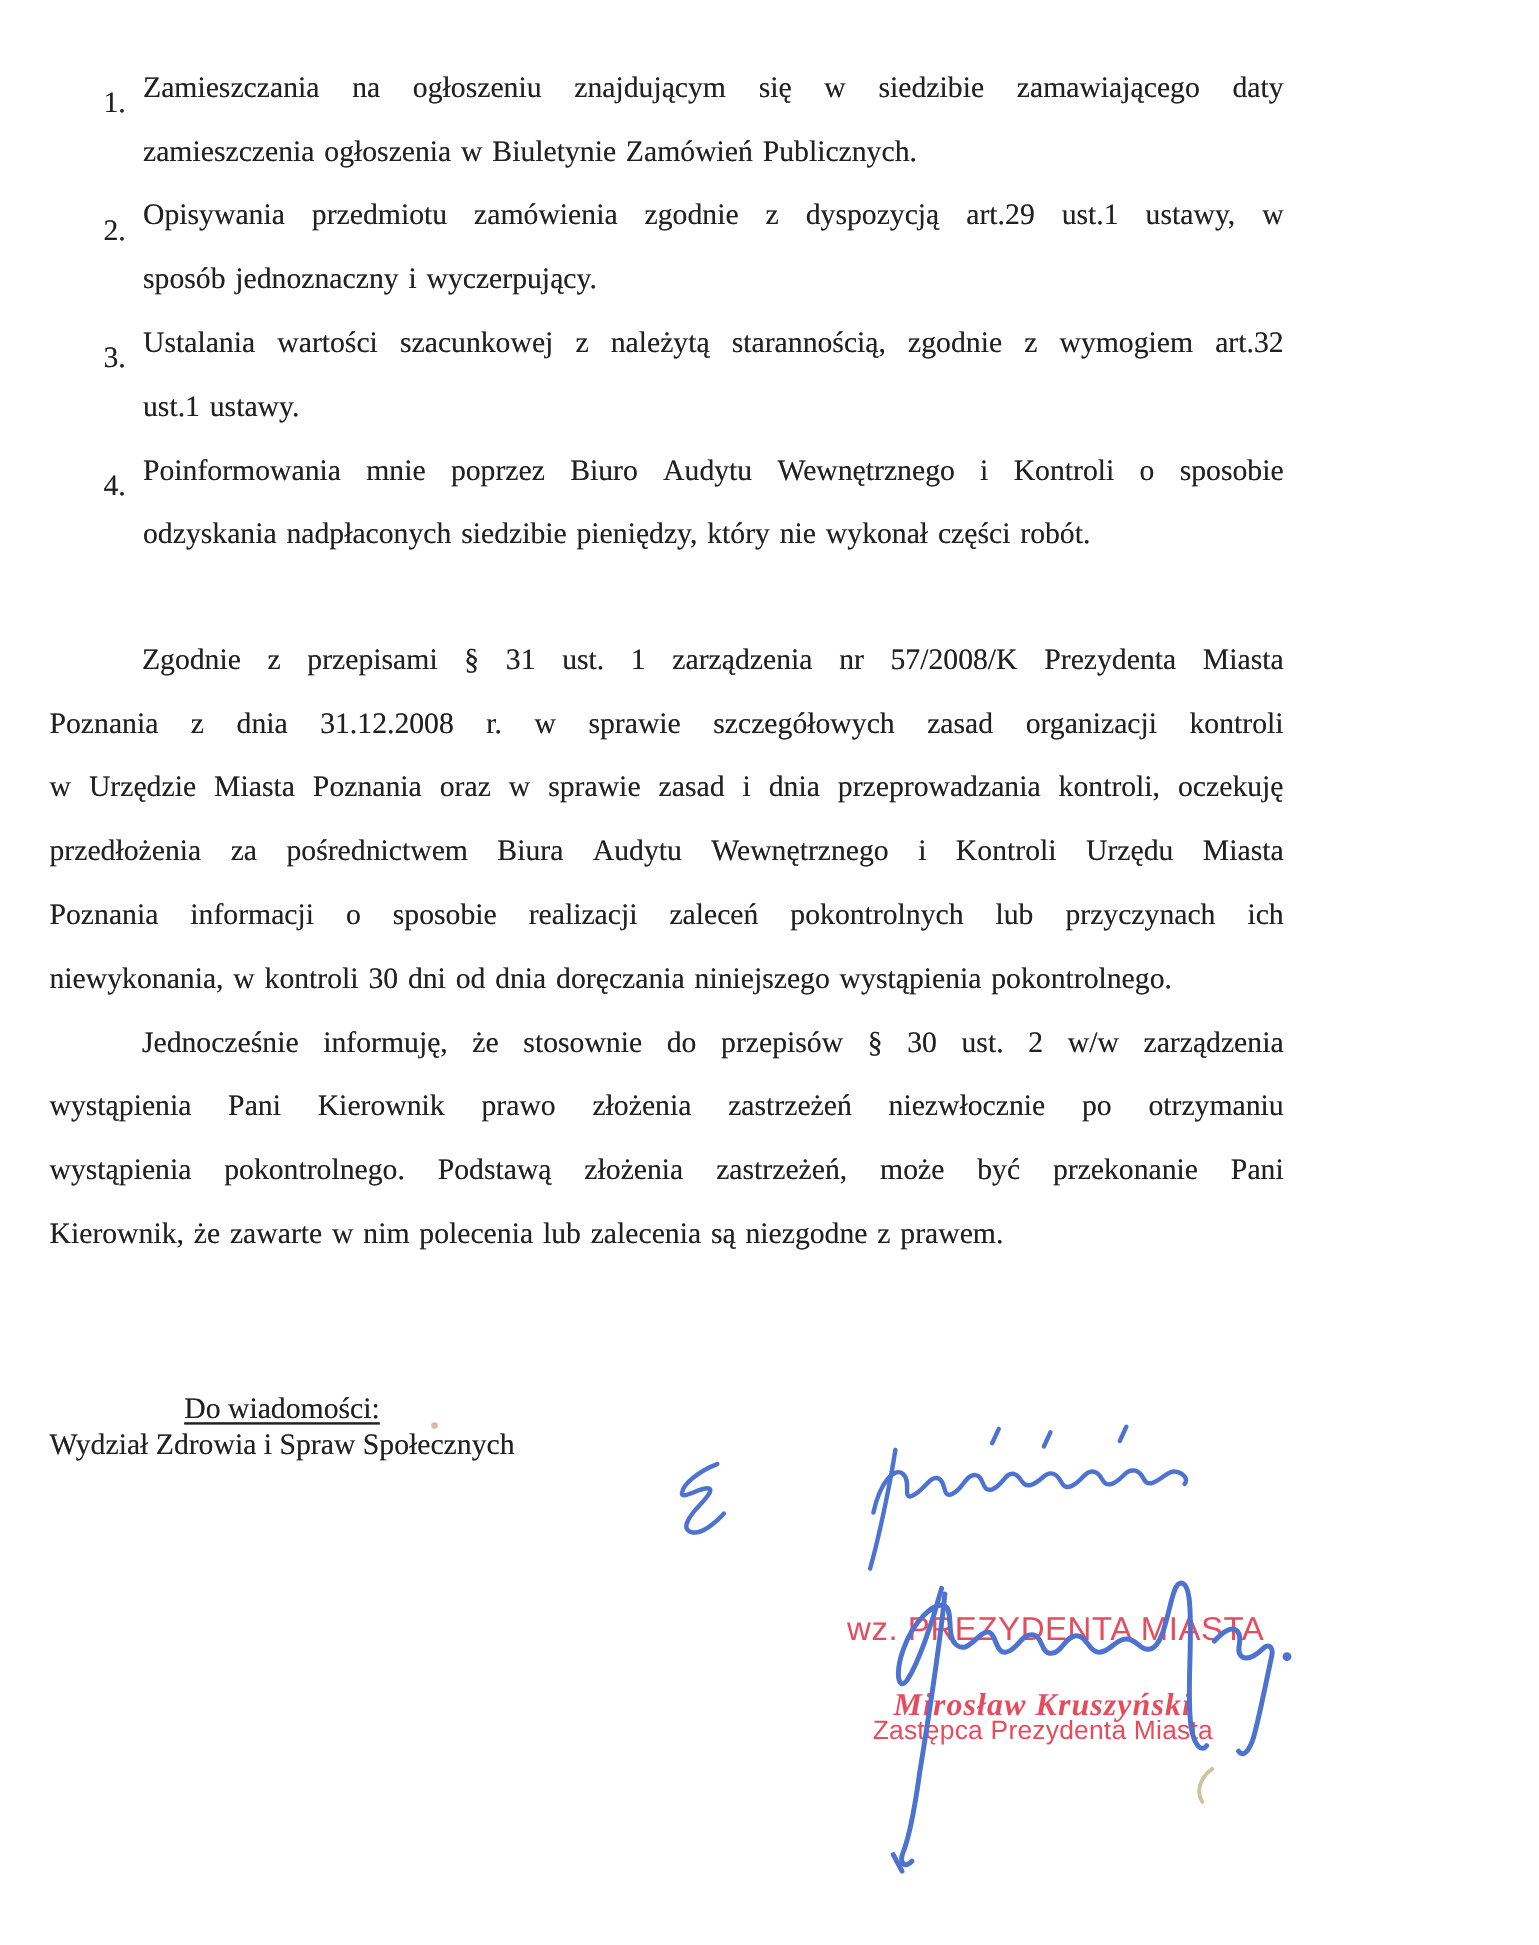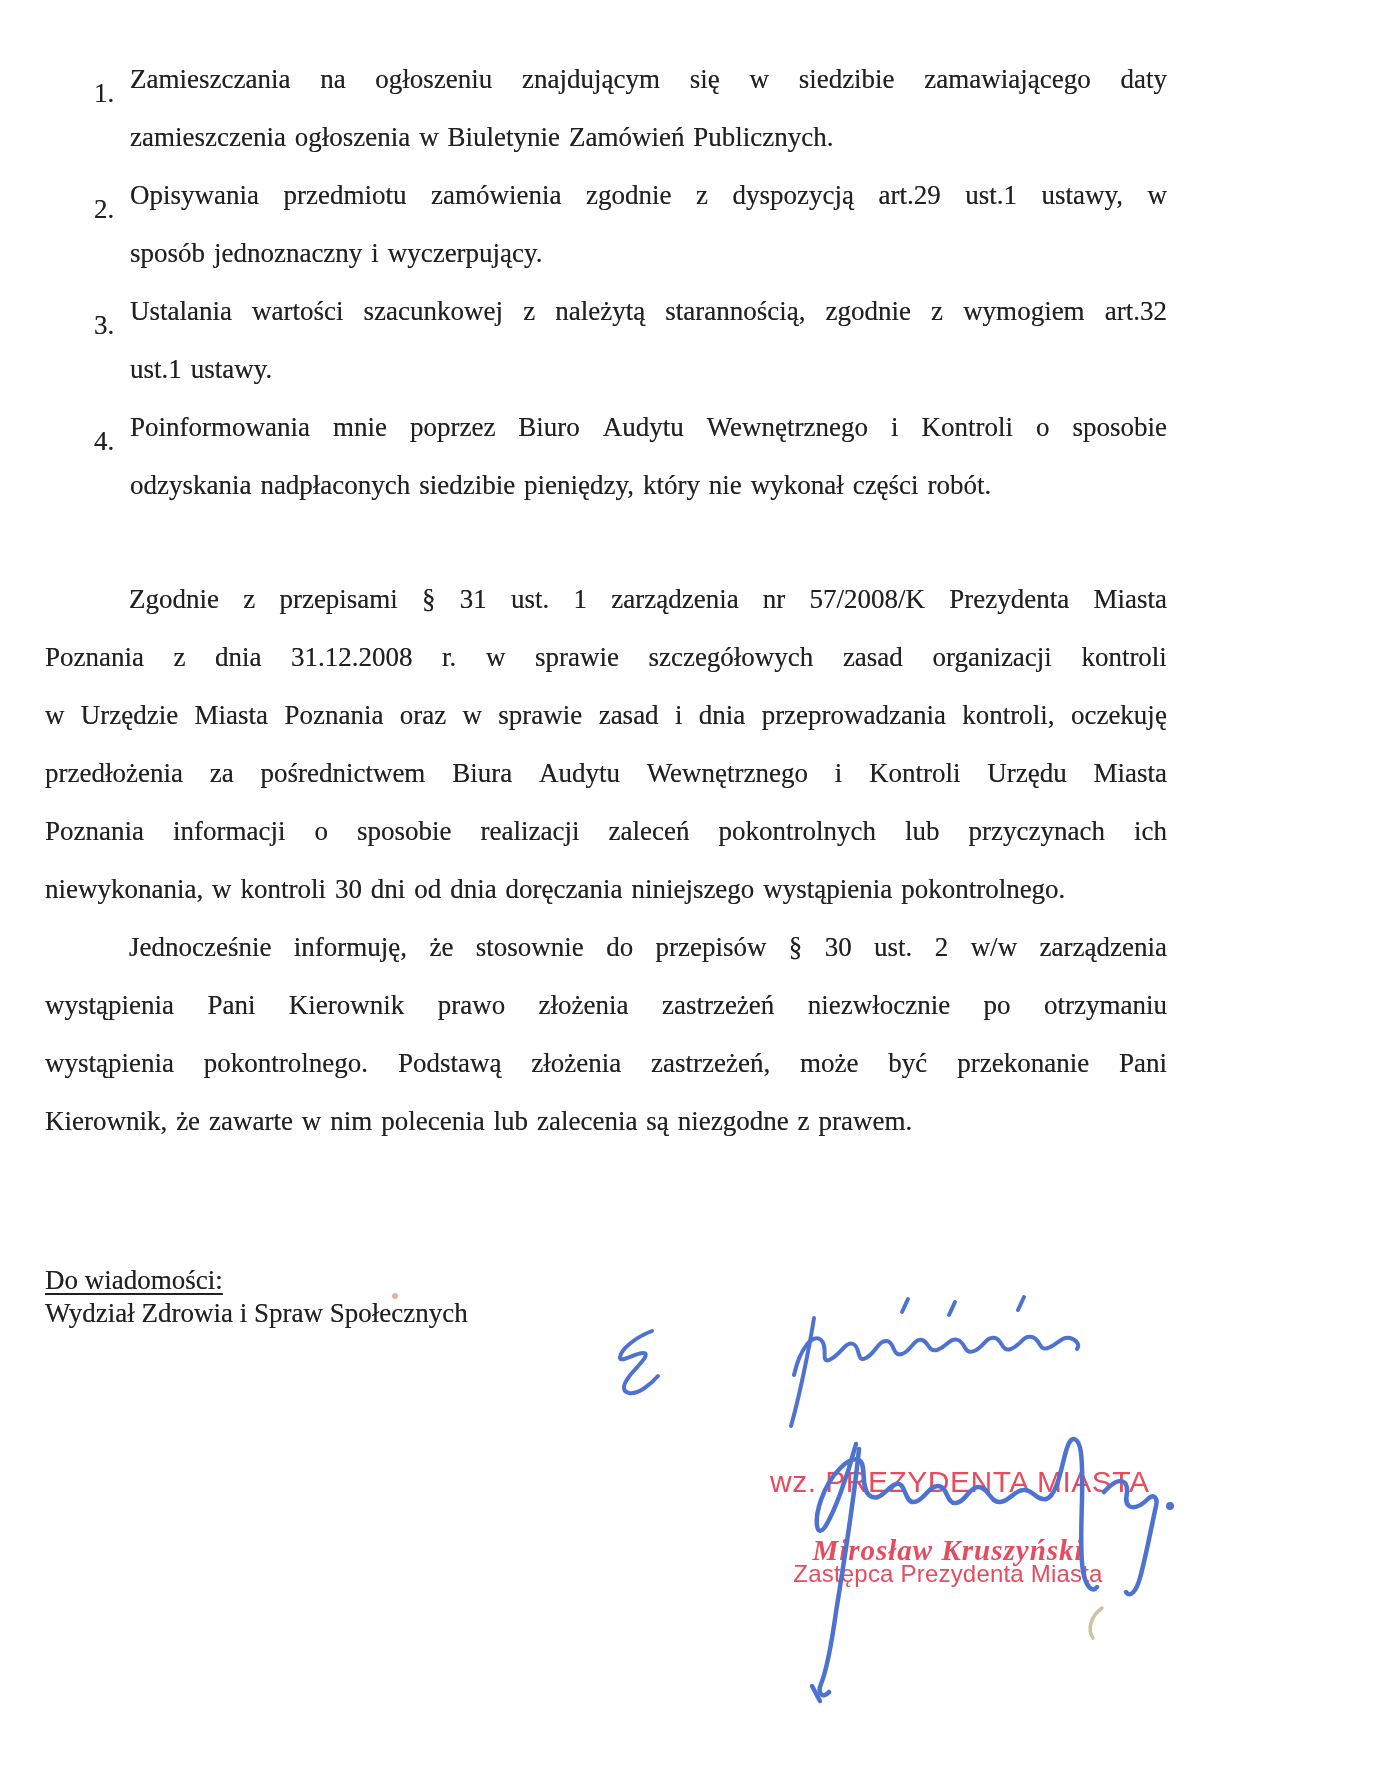--- a/index.html
+++ b/index.html
@@ -26,21 +26,21 @@
   .list{position:absolute;left:130px;top:64px;width:1037px;}
   .li{position:relative;}
   .num{
     position:absolute;left:-36px;top:0;height:58px;
     display:flex;align-items:center;font-size:27px;
     text-shadow:0 0 0.6px rgba(20,20,20,0.55);
   }
   .paras{position:absolute;left:45px;top:584px;width:1122px;}
   
   .cc{position:absolute;left:45px;top:1264px;font-size:27px;line-height:33px;text-shadow:0 0 0.6px rgba(20,20,20,0.55);}
-  .cc-label{text-decoration:underline;text-underline-offset:4px;}
+  .cc-label{text-decoration:underline;text-underline-offset:4px;text-align:center;}
   
   .stamp{position:absolute;left:770px;top:1465px;width:356px;height:140px;}
   .stamp div{position:absolute;width:100%;text-align:center;white-space:nowrap;}
   .stamp-l1{top:0;font-family:"Liberation Sans",sans-serif;font-size:30px;letter-spacing:0.5px;}
   .stamp-name{top:69px;font-style:italic;font-weight:bold;font-size:29px;letter-spacing:1px;font-family:"Liberation Serif",serif;}
   .stamp-l3{top:95px;font-family:"Liberation Sans",sans-serif;font-size:24px;letter-spacing:0.2px;}
   
   .ink{position:absolute;left:0;top:0;pointer-events:none;}
   .sr{position:absolute;width:1px;height:1px;overflow:hidden;clip:rect(0 0 0 0);white-space:nowrap;}
 </style>

